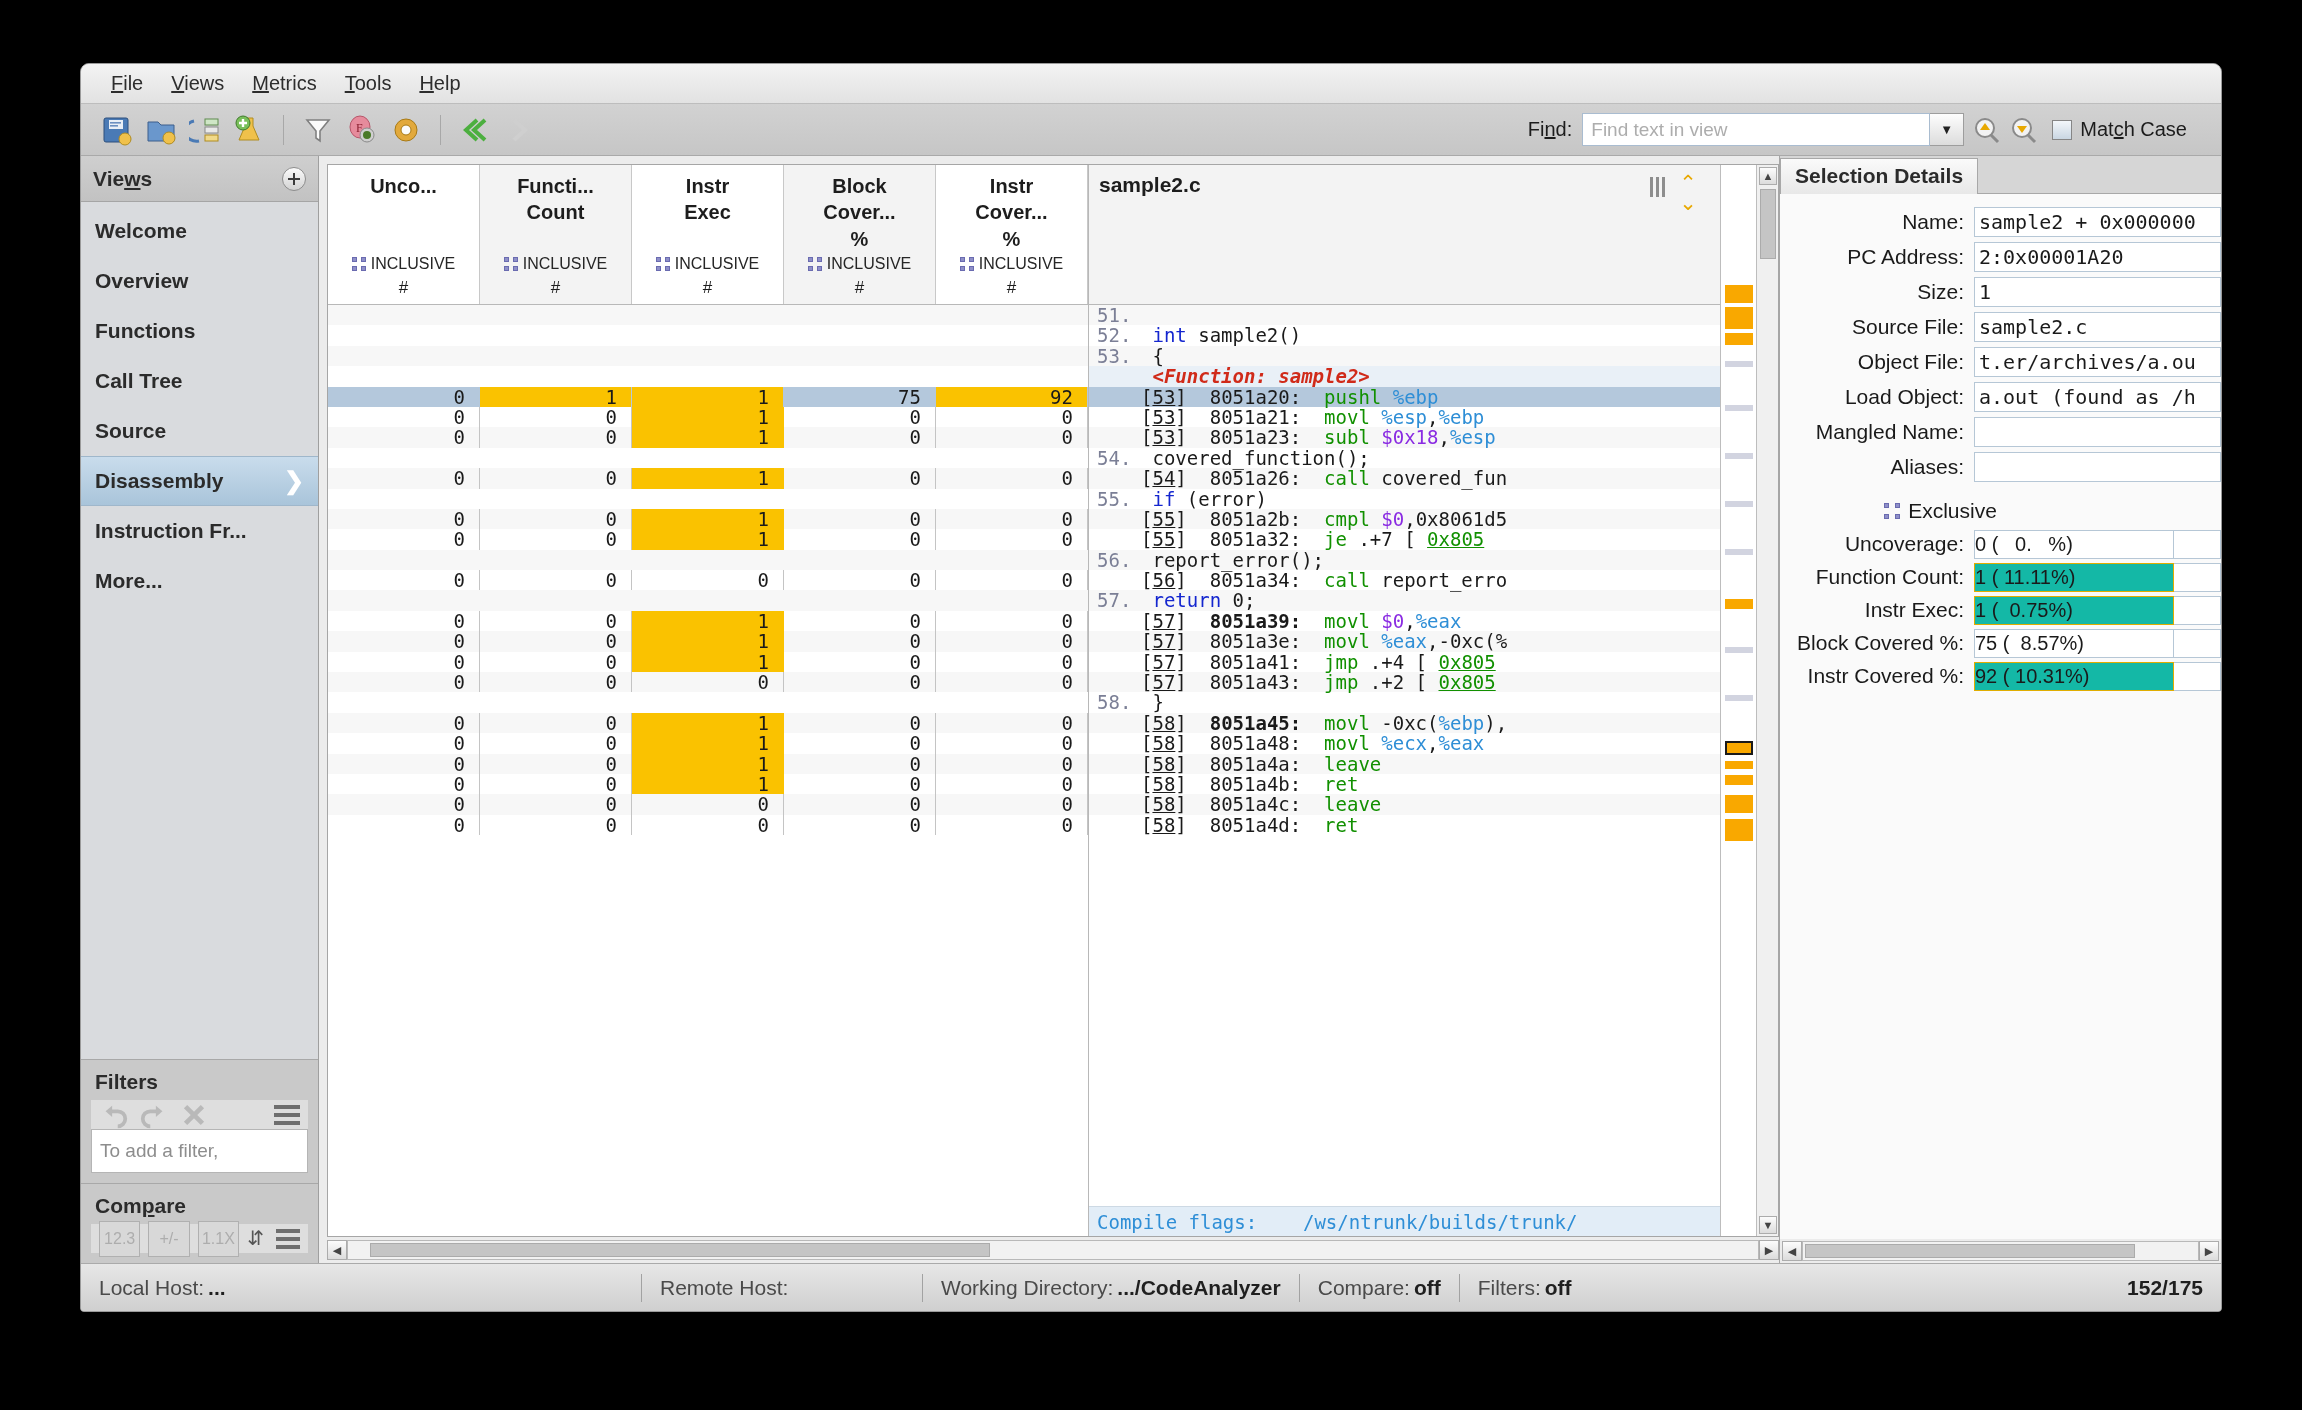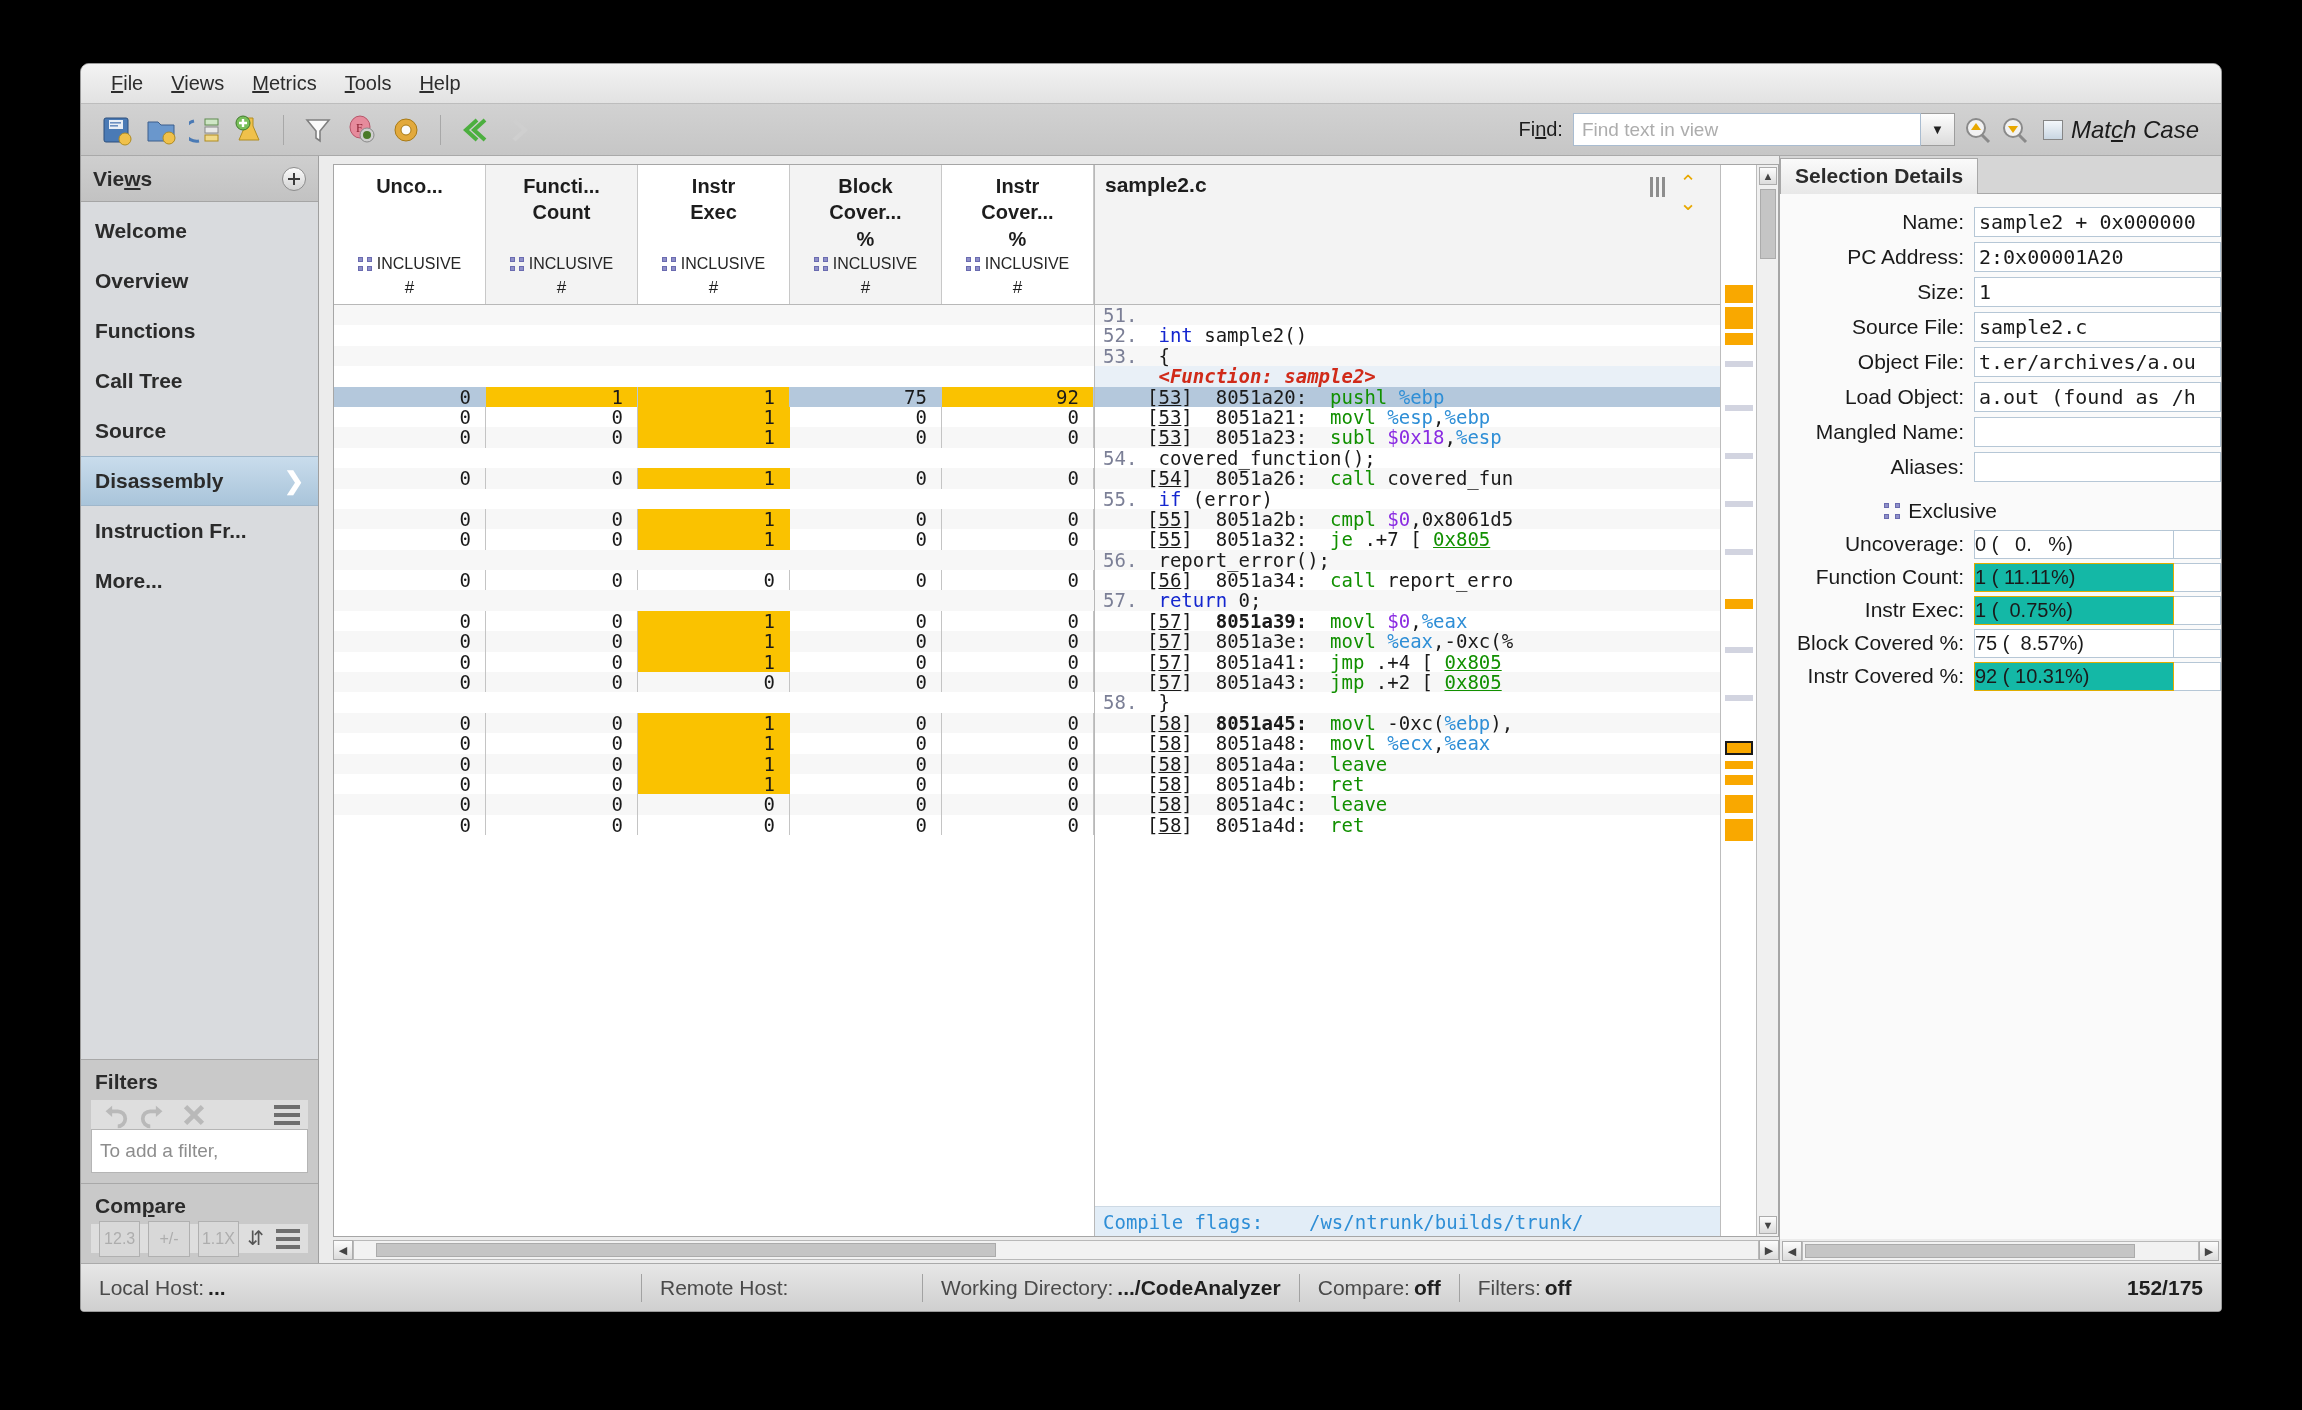--- a/index.html
+++ b/index.html
@@ -79,21 +79,21 @@
     width: 34px; height: 33px; border: 1px solid #9d9d9d; border-left: none;
     background: linear-gradient(180deg,#fdfdfd,#dcdcdc);
     display: flex; align-items: center; justify-content: center;
     font-size: 13px; color: #222;
   }
   .findmag { width: 30px; height: 30px; margin-left: 7px; position: relative; }
   #matchcase-box {
     width: 20px; height: 20px; background: linear-gradient(180deg,#f3f7fb,#c9d6e2);
     border: 1px solid #868686; margin-left: 14px; margin-right: 8px;
   }
-  #matchcase-label { font-size: 24px; color: #1c1c1c; margin-right: 8px; font-style: italic; }
+  #matchcase-label { font-size: 20px; color: #1c1c1c; margin-right: 20px; }
   
   #body { flex: 1; display: flex; min-height: 0; background: #c9c9c9; }
   
   #sidebar {
     width: 238px; flex: none;
     background: #d4d6d9;
     border-right: 1px solid #9f9f9f;
     display: flex; flex-direction: column;
   }
   .side-header {
@@ -144,21 +144,21 @@
   }
   .compare-pane { background: #c9c9c9; border-top: 1px solid #a8a8a8; }
   .cmp-btn {
     width: 44px; height: 36px; margin-right: 8px;
     border: 1px solid #b0b0b0; background: #d8d8d8;
     display: flex; align-items: center; justify-content: center;
     font-size: 16px; color: #adadad;
   }
   .sortarrows { width: 24px; height: 26px; position: relative; margin-right: 6px; color:#555; font-size:20px;}
   
-  #center { flex: 1; min-width: 0; display: flex; flex-direction: column; background:#ececec;padding-left:6px;}
+  #center { flex: 1; min-width: 0; display: flex; flex-direction: column; background:#ececec;}
   #tablewrap { flex: 1; display: flex; min-height: 0; border: 1px solid #a6a6a6; margin: 8px 0 0 8px;}
   .metrics-col { flex: none; background: #fff; display:flex; flex-direction:column;}
   .metric-head {
     display: flex; height: 140px; flex: none;
     background: #fff; border-bottom: 1px solid #b8b8b8;
   }
   .mh {
     width: 152px; flex: none; border-right: 1px solid #c8c8c8;
     display: flex; flex-direction: column; align-items: center;
     padding-top: 8px; font-size: 20px; font-weight: bold; color: #1d1d1d;

